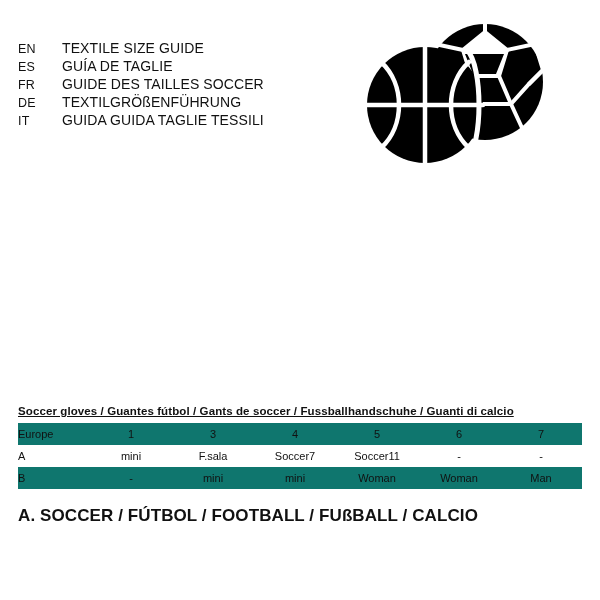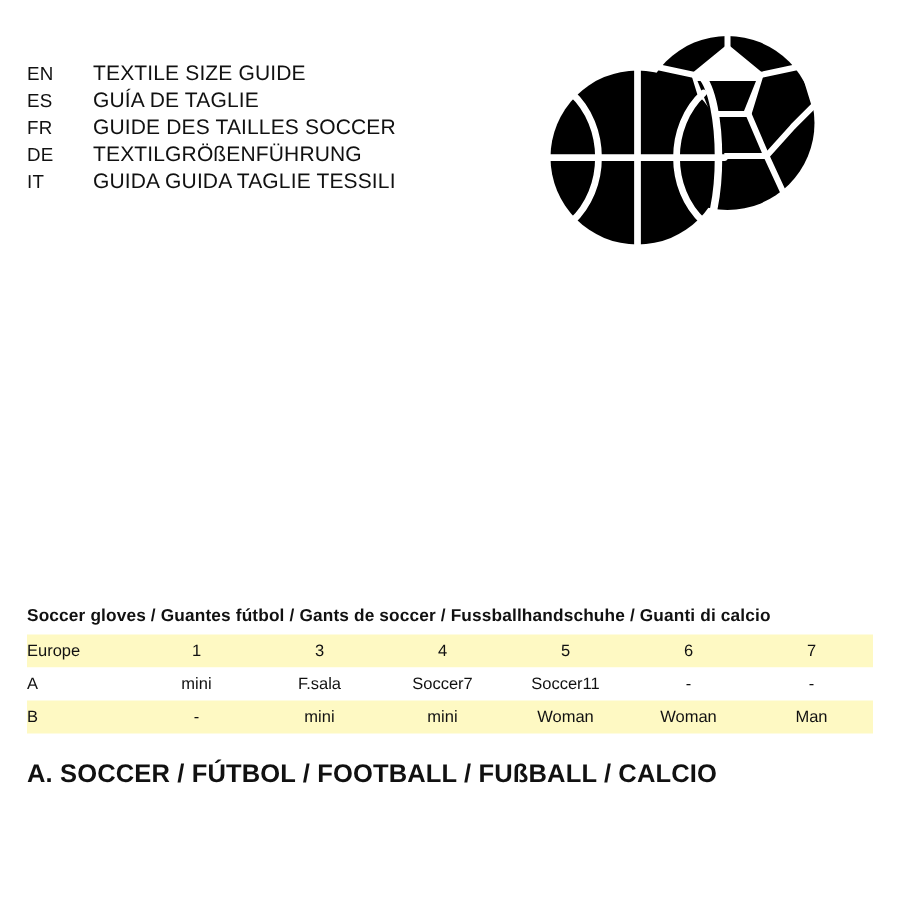--- a/index.html
+++ b/index.html
@@ -60,34 +60,35 @@
     top: 405px;
     width: 564px;
   }
   .table-caption {
     font-size: 11.5px;
     font-weight: bold;
     color: #111;
     letter-spacing: 0.1px;
     margin-bottom: 6px;
     white-space: nowrap;
+    text-decoration: underline;
   }
   table.size-table {
     border-collapse: collapse;
     width: 564px;
     table-layout: fixed;
   }
   table.size-table td {
     font-size: 11px;
     color: #111;
     padding: 3px 0;
     height: 16px;
   }
   tr.row-shaded td {
-    background: #fef9c3;
+    background: #0f766e;
   }
   tr.row-plain td {
     background: #ffffff;
   }
   td.col-label {
     text-align: left;
     padding-left: 4px;
     width: 72px;
   }
   td.col-val {

